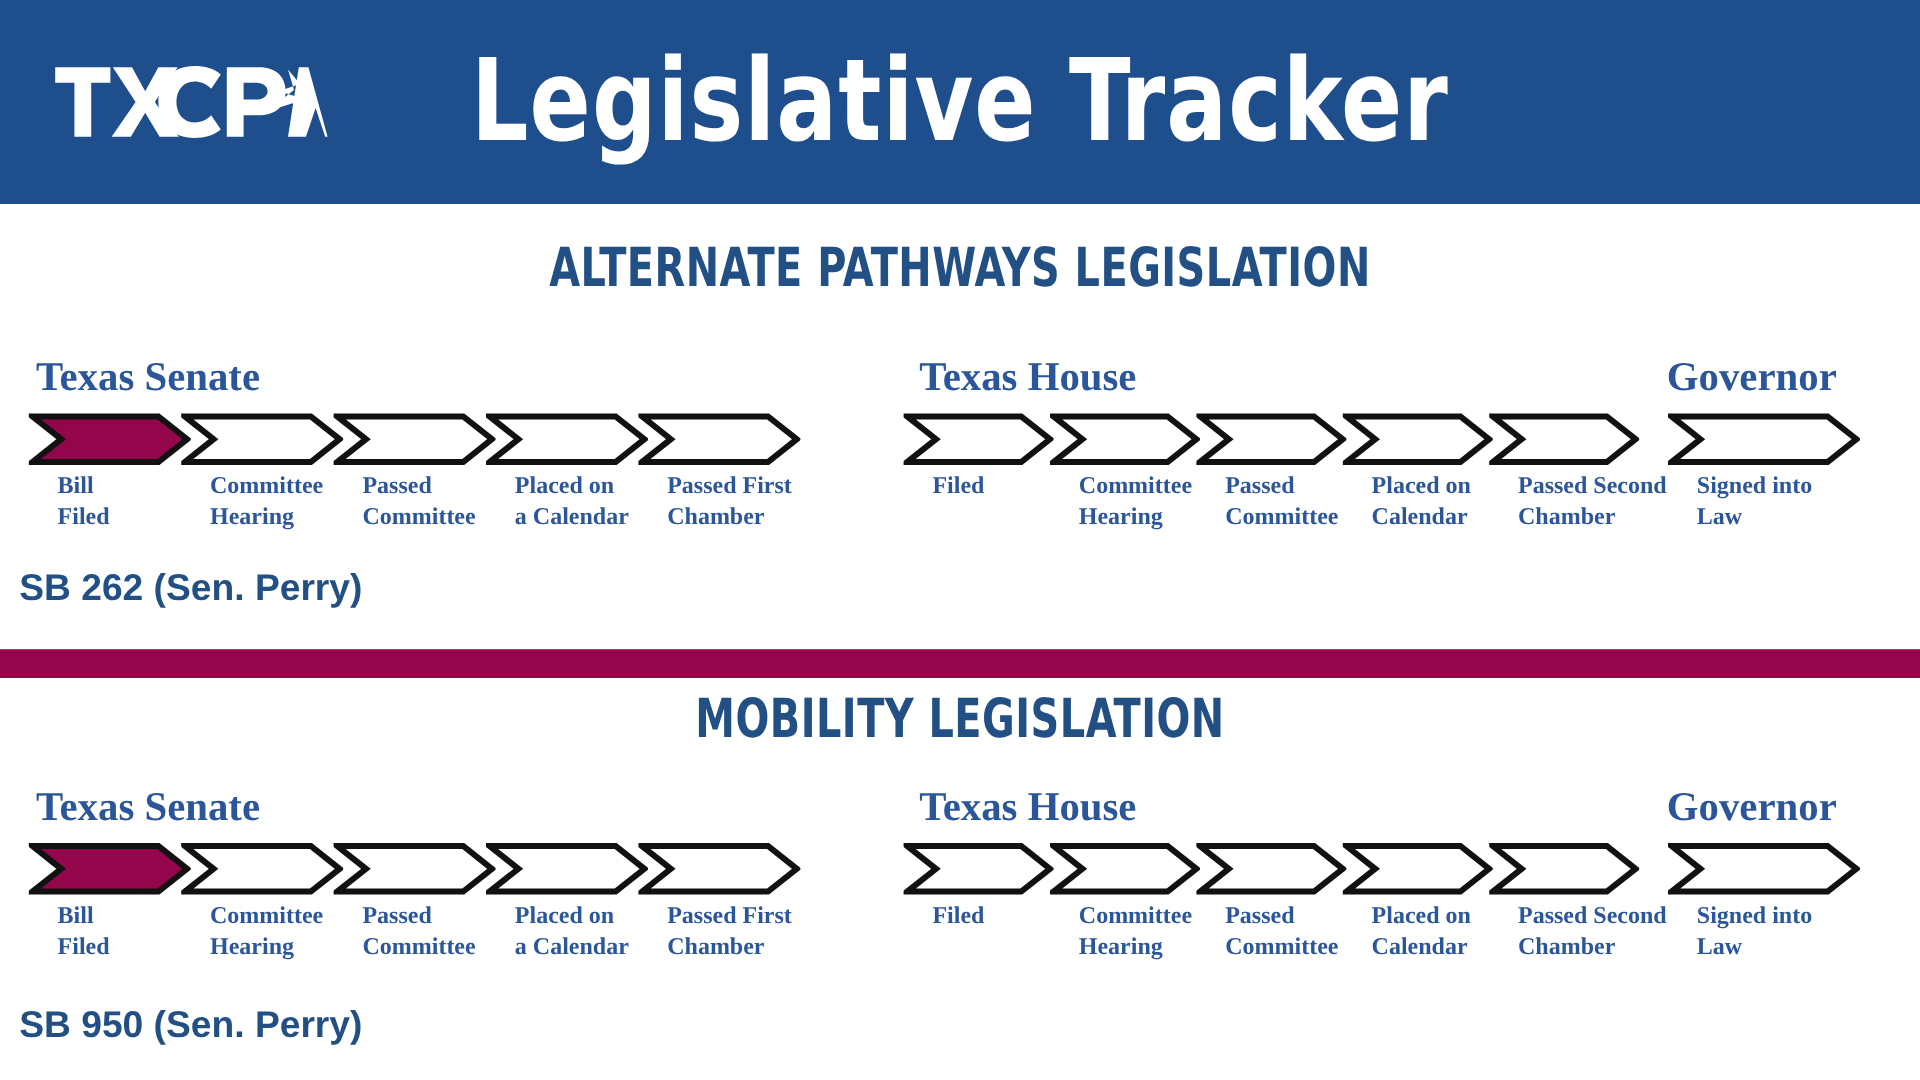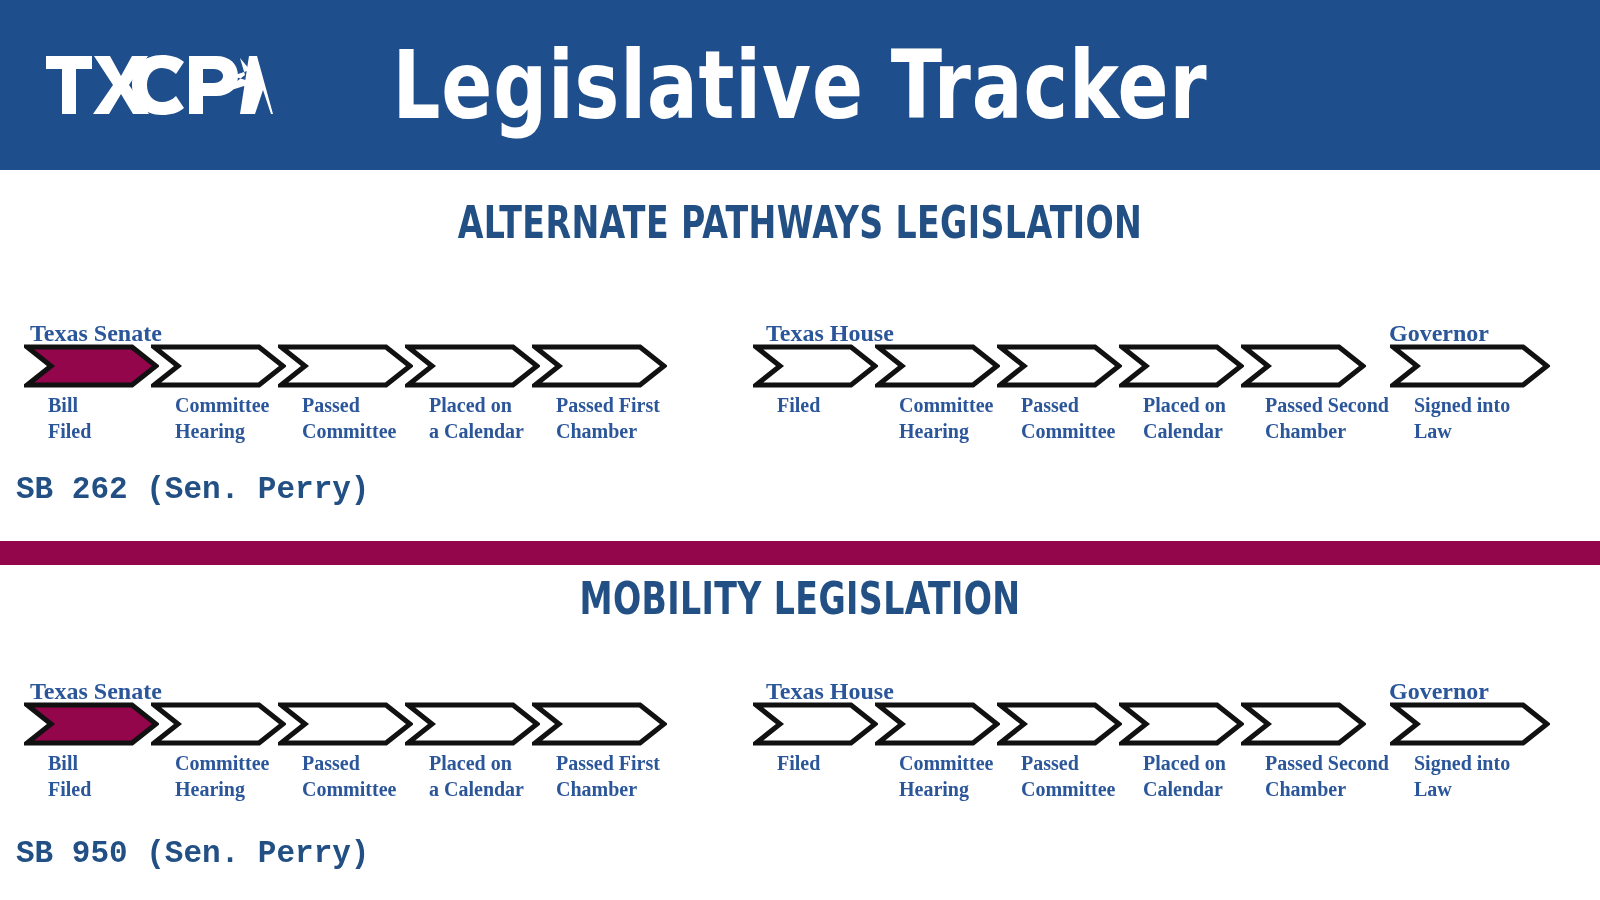--- a/index.html
+++ b/index.html
@@ -67,23 +67,22 @@
     left: 0;
     width: 1600px;
     height: 24px;
     background: #93064B;
   }
   .group-title {
     position: absolute;
     color: #2B5699;
     font-family: "Liberation Serif", serif;
     font-weight: bold;
-    font-size: 24px;
+    font-size: 34px;
     white-space: nowrap;
-    margin-top: 24px;
   }
   .chev-row {
     position: absolute;
     height: 44px;
   }
   .chev {
     position: absolute;
     top: 0;
     height: 44px;
   }
@@ -93,21 +92,21 @@
     color: #2B5699;
     font-family: "Liberation Serif", serif;
     font-weight: bold;
     font-size: 20px;
     line-height: 26px;
     white-space: pre-line;
   }
   .bill-label {
     position: absolute;
     color: #225084;
-    font-family: Liberation Mono, monospace;
+    font-family: Liberation Sans, sans-serif;
     font-weight: bold;
     font-size: 31px;
     white-space: nowrap;
   }
 </style>
 </head>
 <body>
 
 <div class="header-band"></div>
 

